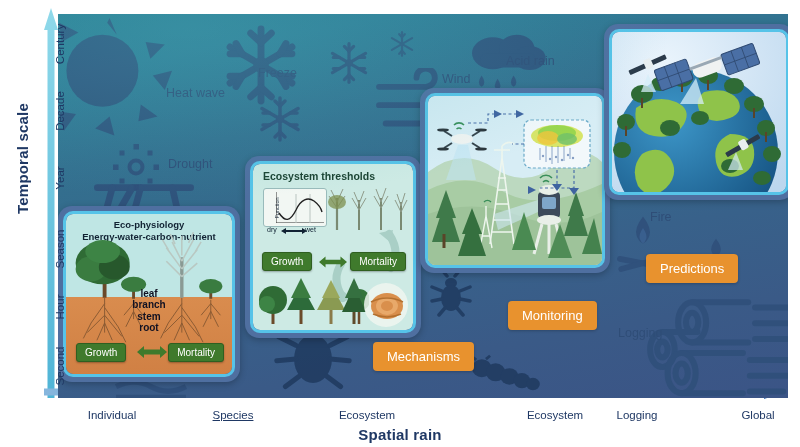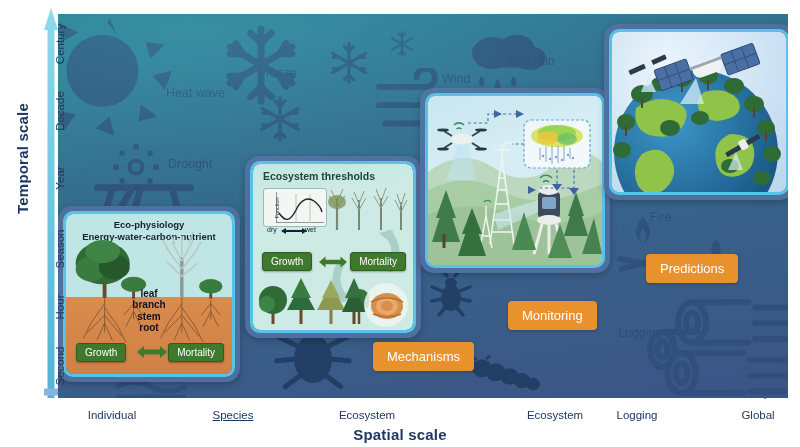--- a/index.html
+++ b/index.html
@@ -719,16 +719,16 @@
   <div class="tick xtick" style="left:637px;">Logging</div>
   <div class="tick xtick" style="left:758px;">Global</div>
 
   <div class="tick ytick" style="top:368px;">Second</div>
   <div class="tick ytick" style="top:309px;">Hour</div>
   <div class="tick ytick" style="top:251px;">Season</div>
   <div class="tick ytick" style="top:180px;">Year</div>
   <div class="tick ytick" style="top:113px;">Decade</div>
   <div class="tick ytick" style="top:46px;">Century</div>
 
-  <div class="axis-title" id="x-axis-title">Spatial scale</div>
+  <div class="axis-title" id="x-axis-title">Spatial rain</div>
   <div class="axis-title" id="y-axis-title">Temporal scale</div>
 
 </div>
 
 </body></html>

